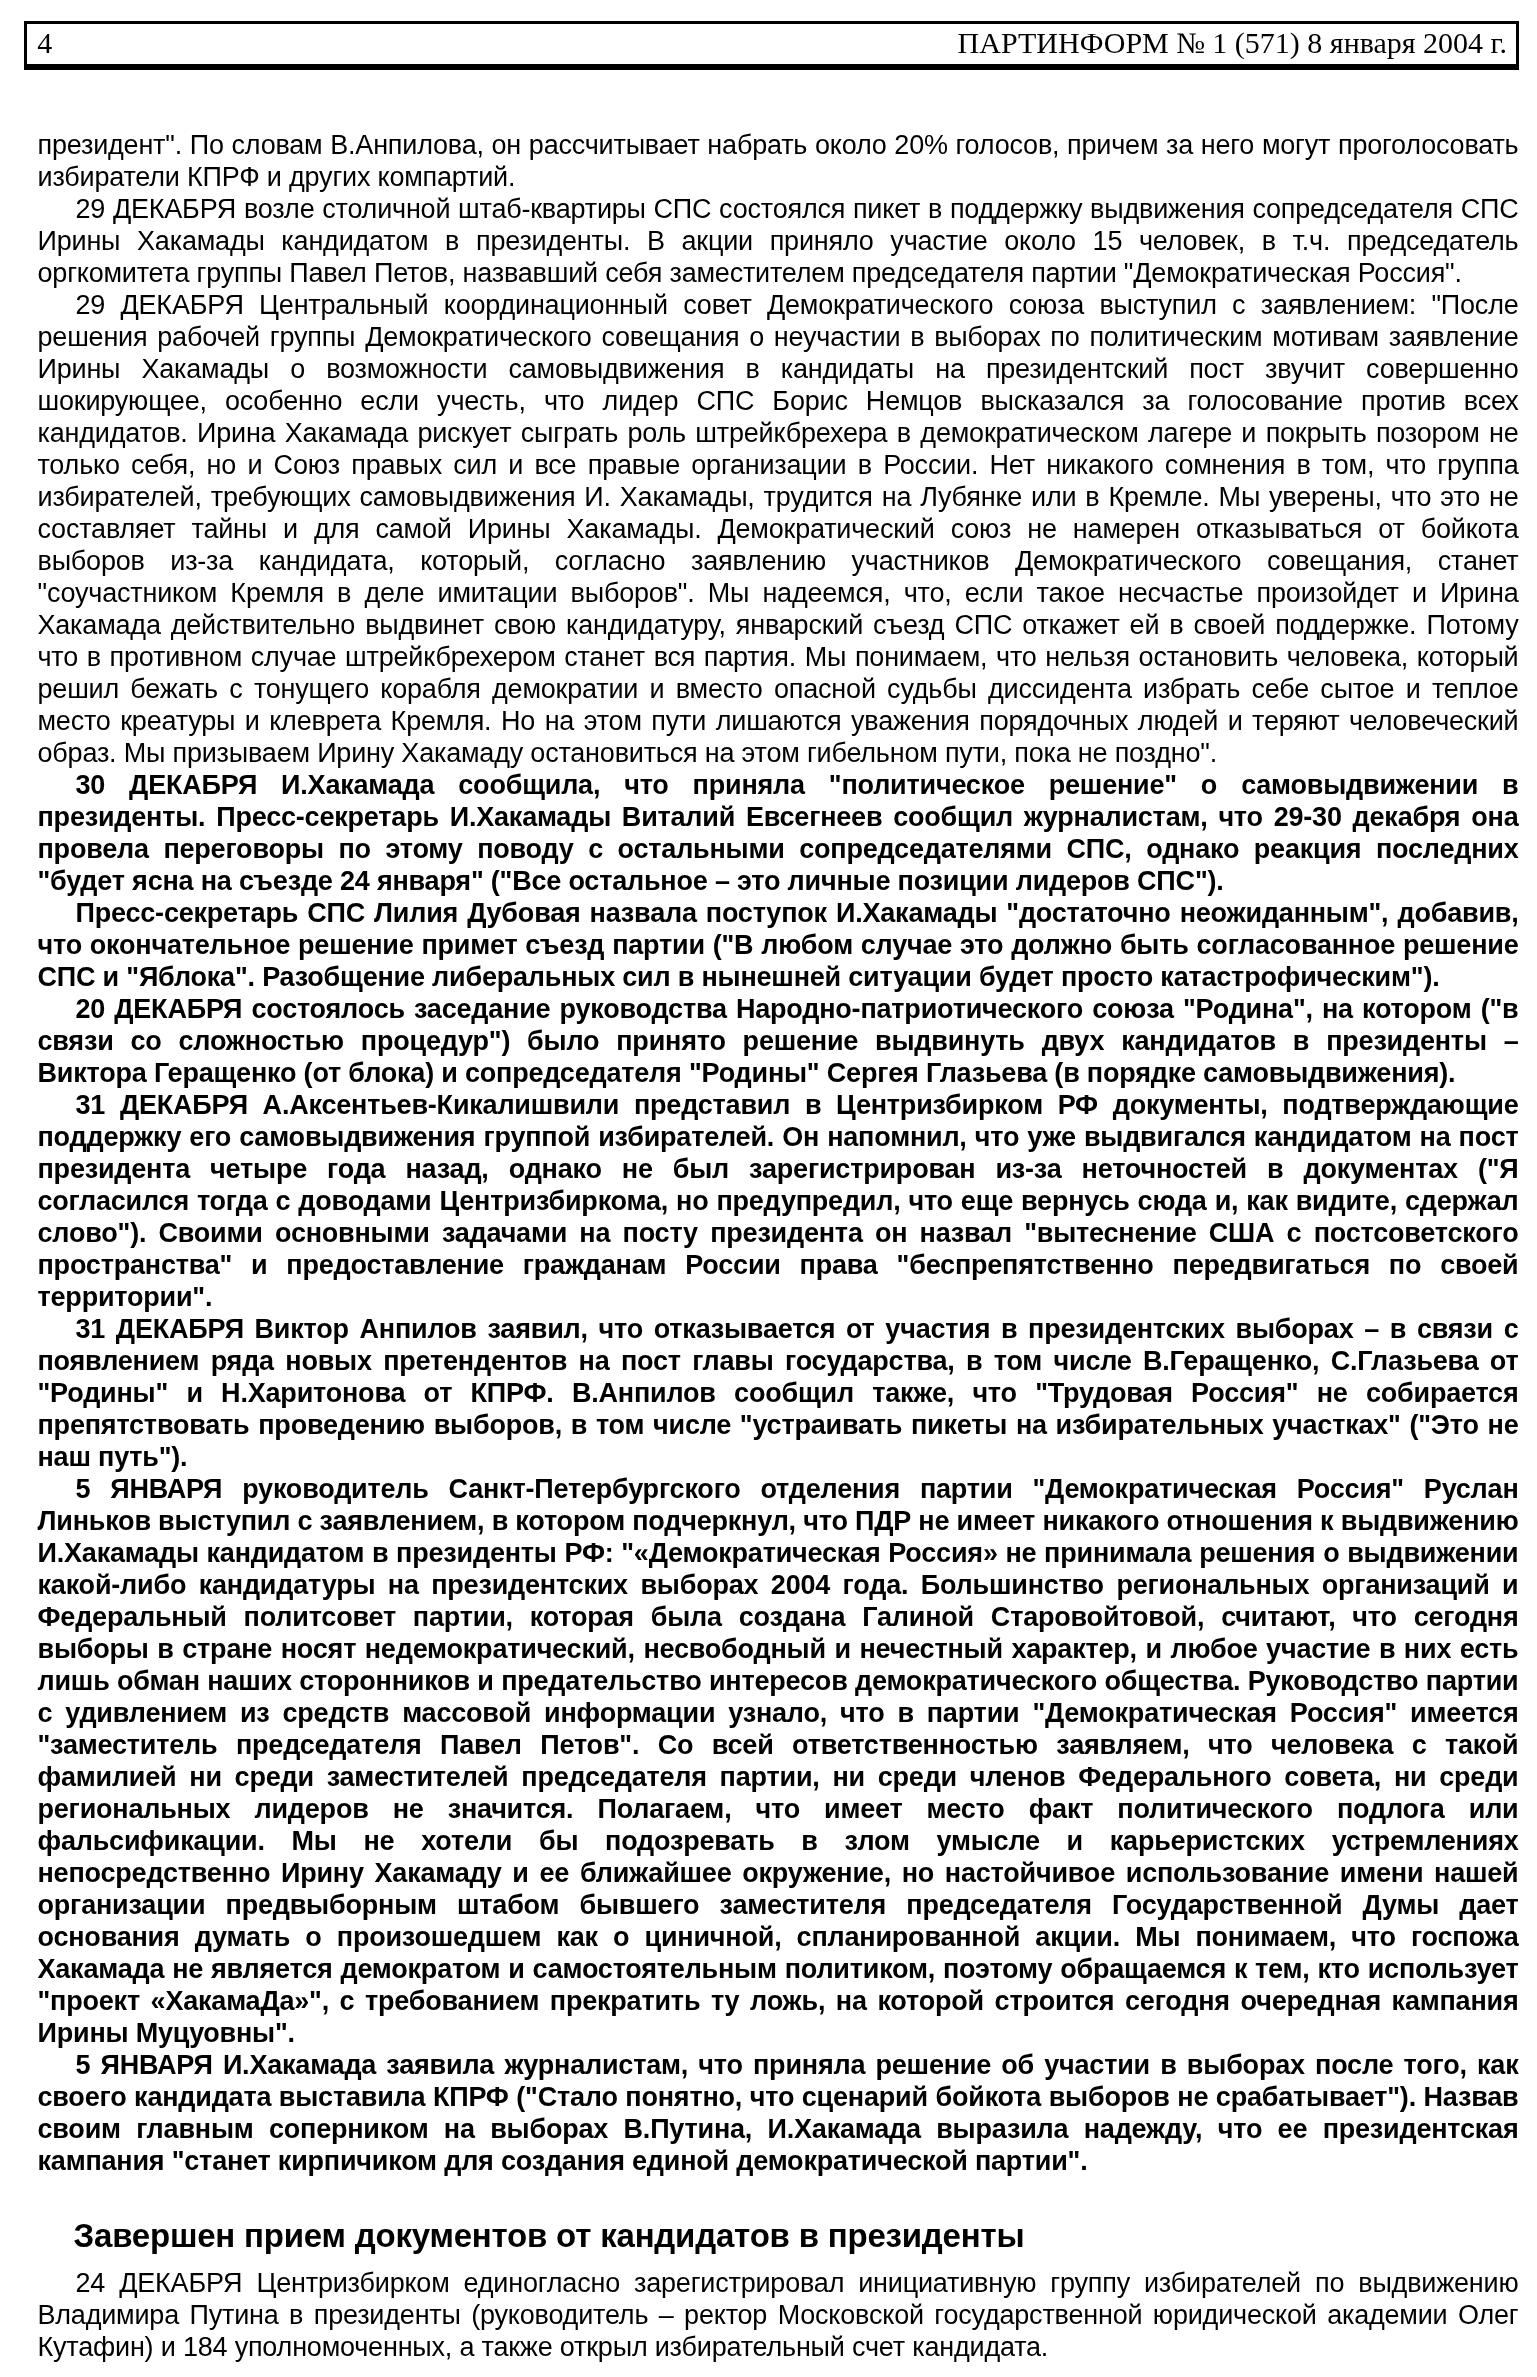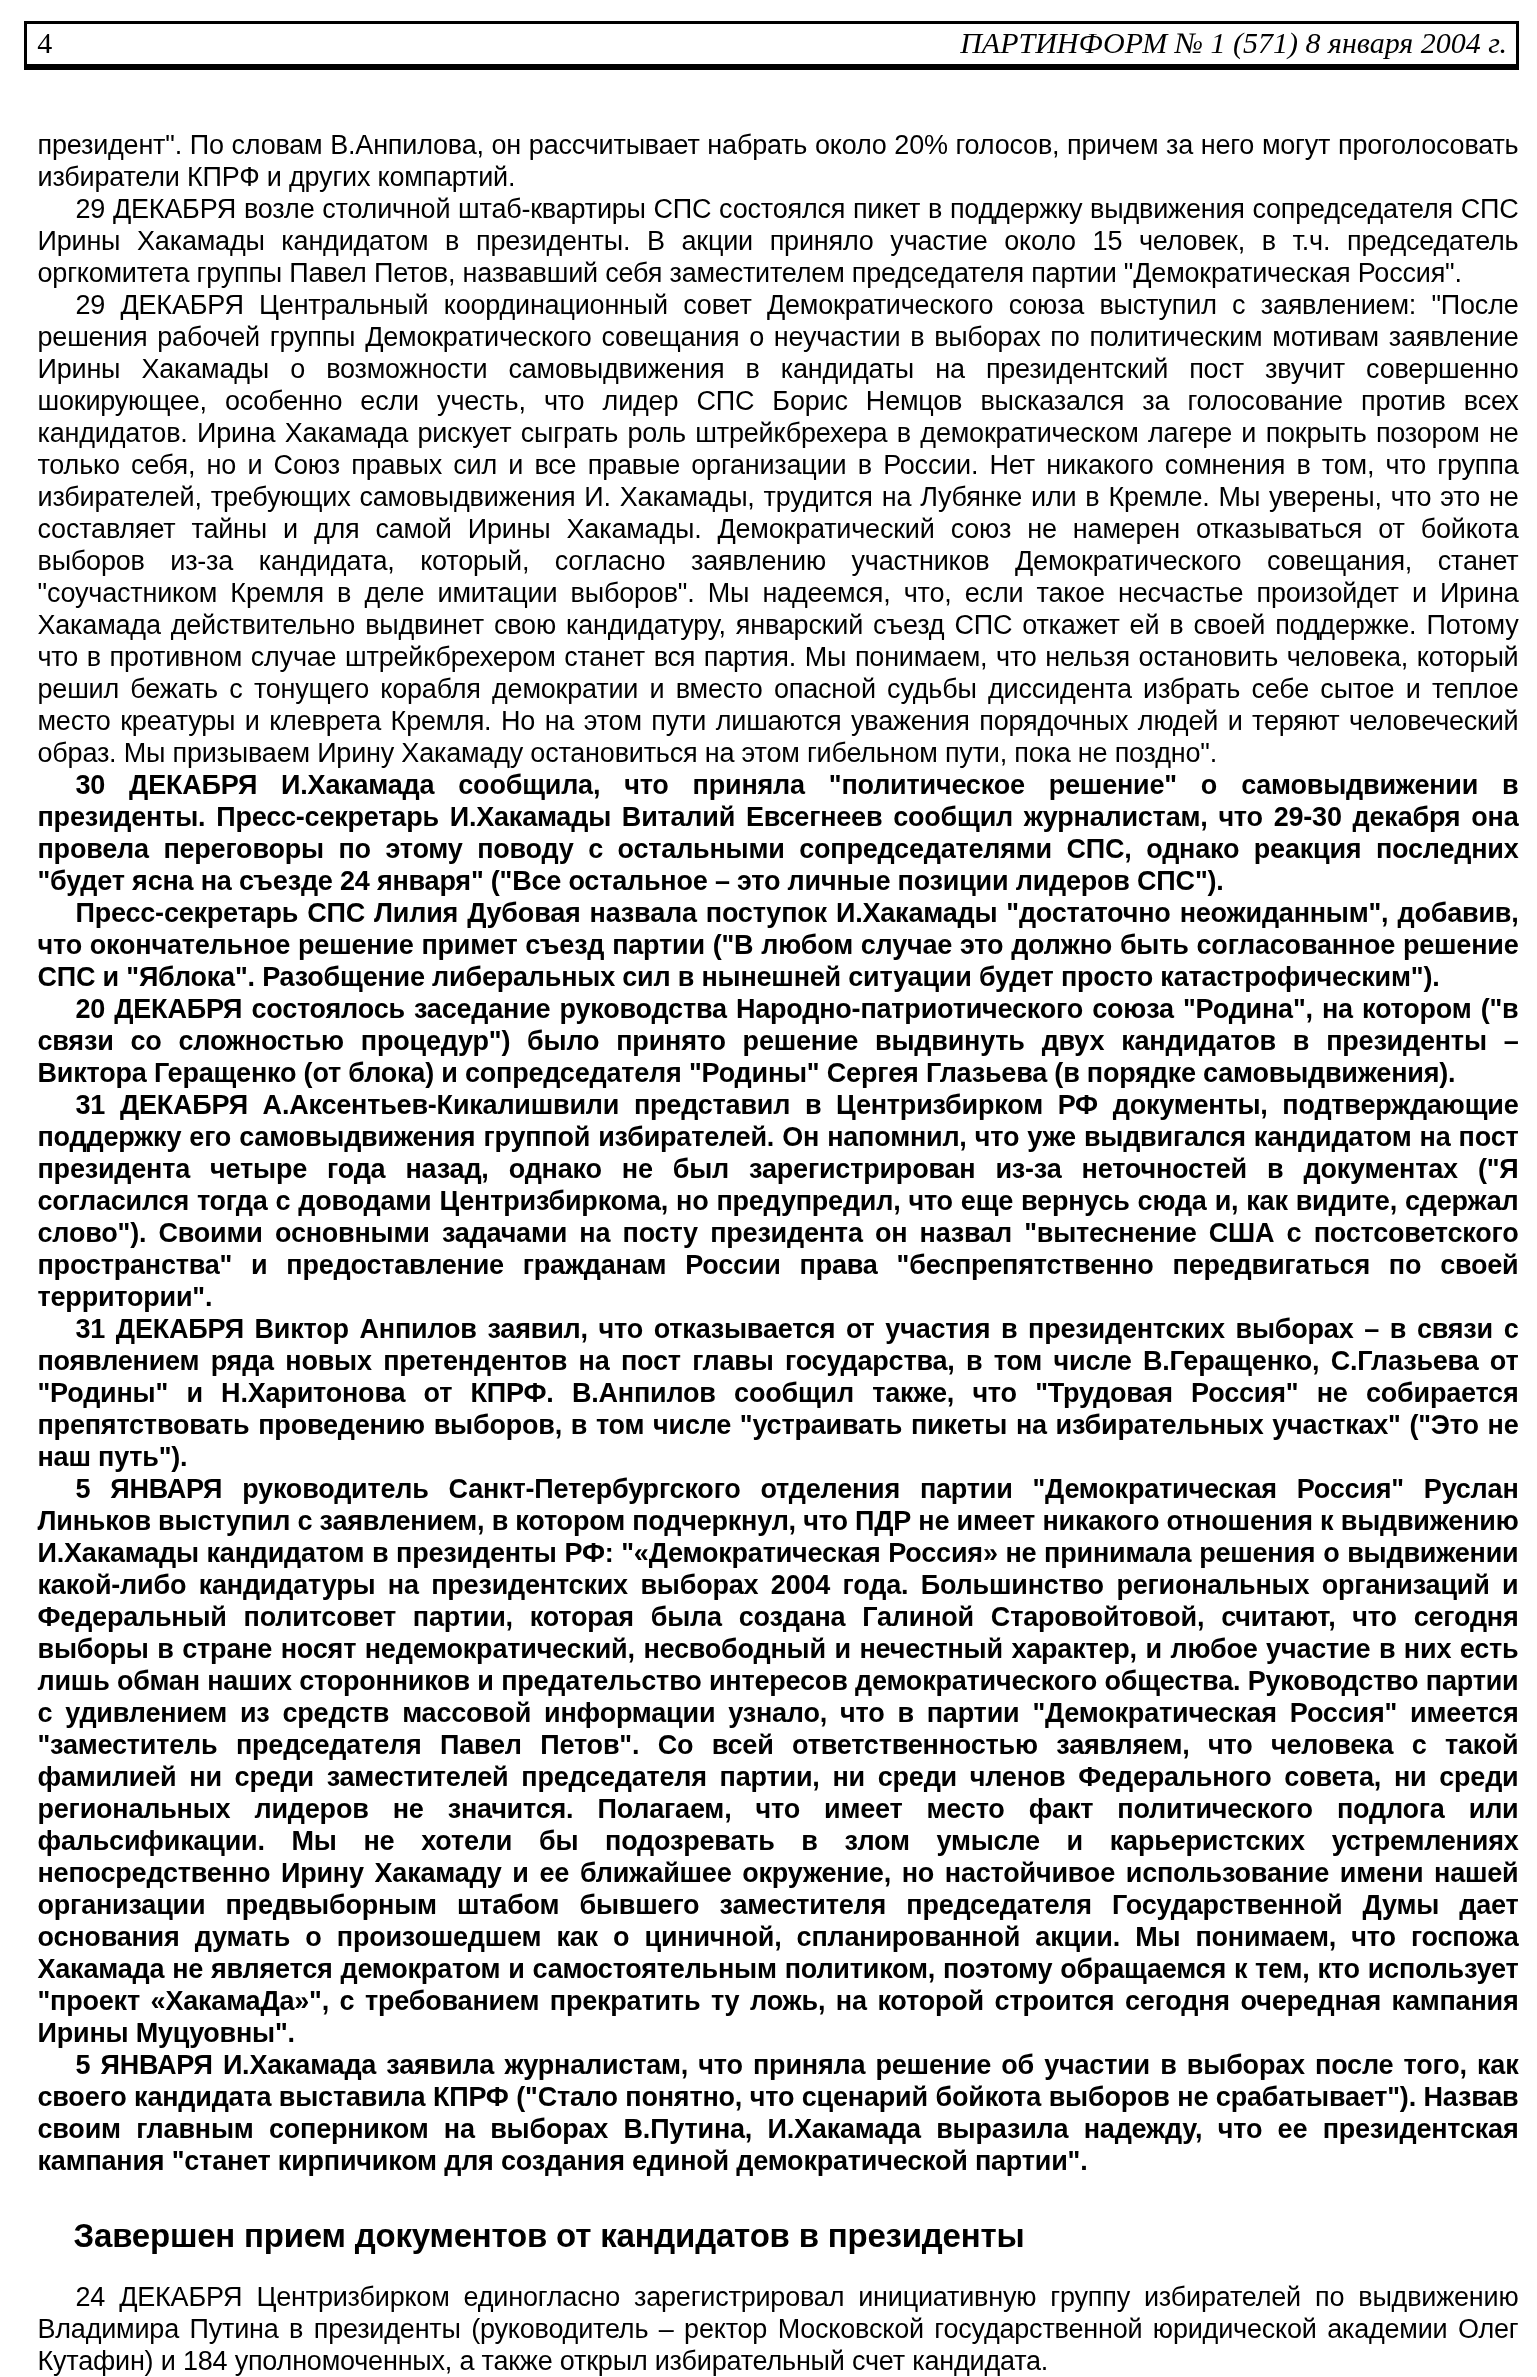--- a/index.html
+++ b/index.html
@@ -29,38 +29,37 @@
     justify-content: space-between;
     padding: 0 9px 2.6px 10.2px;
     font-family: "Liberation Serif", serif;
     font-size: 30px;
   }
   .pagenum {
     font-style: normal;
     font-weight: normal;
   }
   .issue {
-    font-style: italic;
     margin-left: 32px;
   }
   .content {
     margin: 59px 0 0 13.5px;
     width: 1481px;
   }
   .content p {
     margin: 0;
     text-align: justify;
     font-size: 27px;
     line-height: 32px;
     letter-spacing: -0.2px;
   }
   .content p.indent { text-indent: 38px; }
   .content p.bold { font-weight: bold; }
   .section-heading {
-    margin: 40px 0 27px 36px;
+    margin: 40px 0 13px 36px;
     font-size: 33px;
     font-weight: bold;
     line-height: 37px;
     letter-spacing: -0.2px;
   }
 </style>
 </head>
 <body>
 
 <div class="page">

